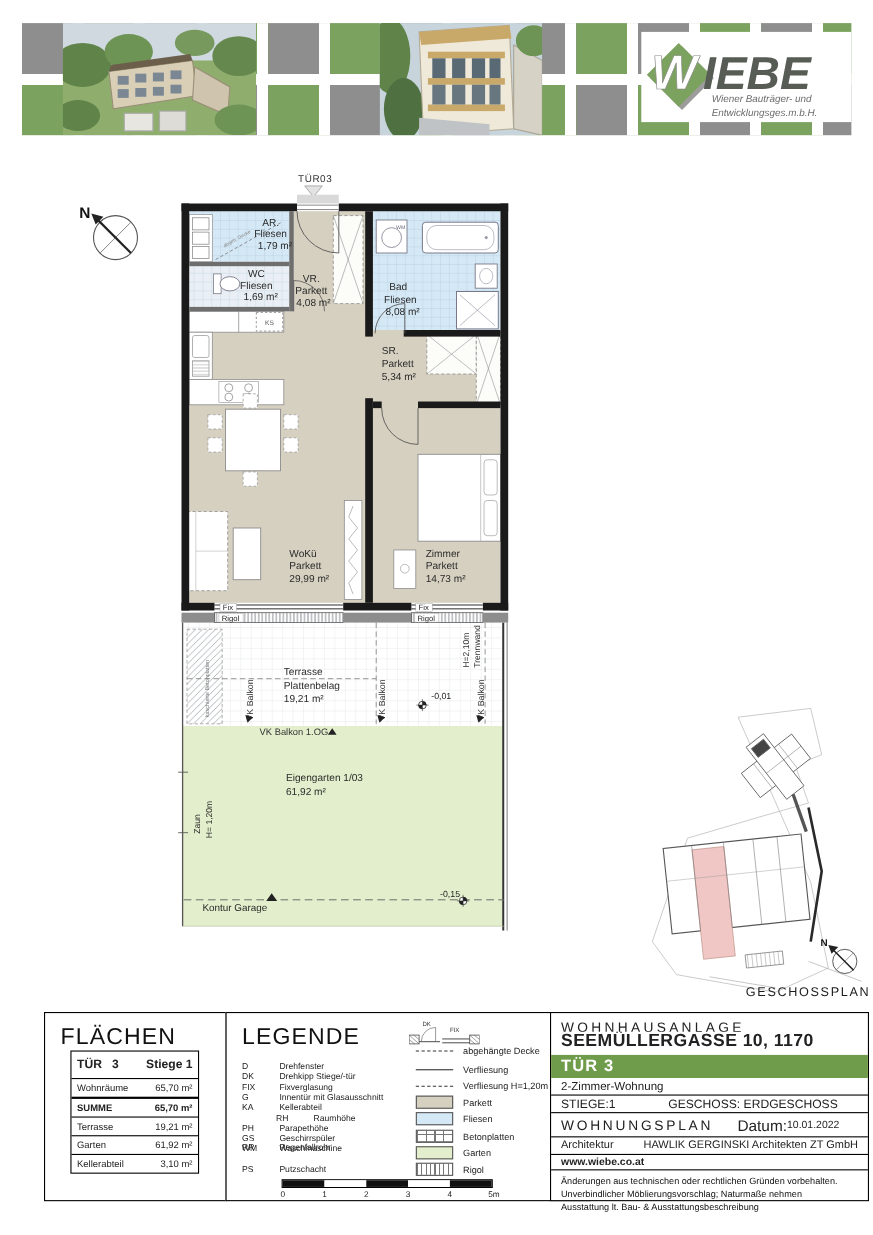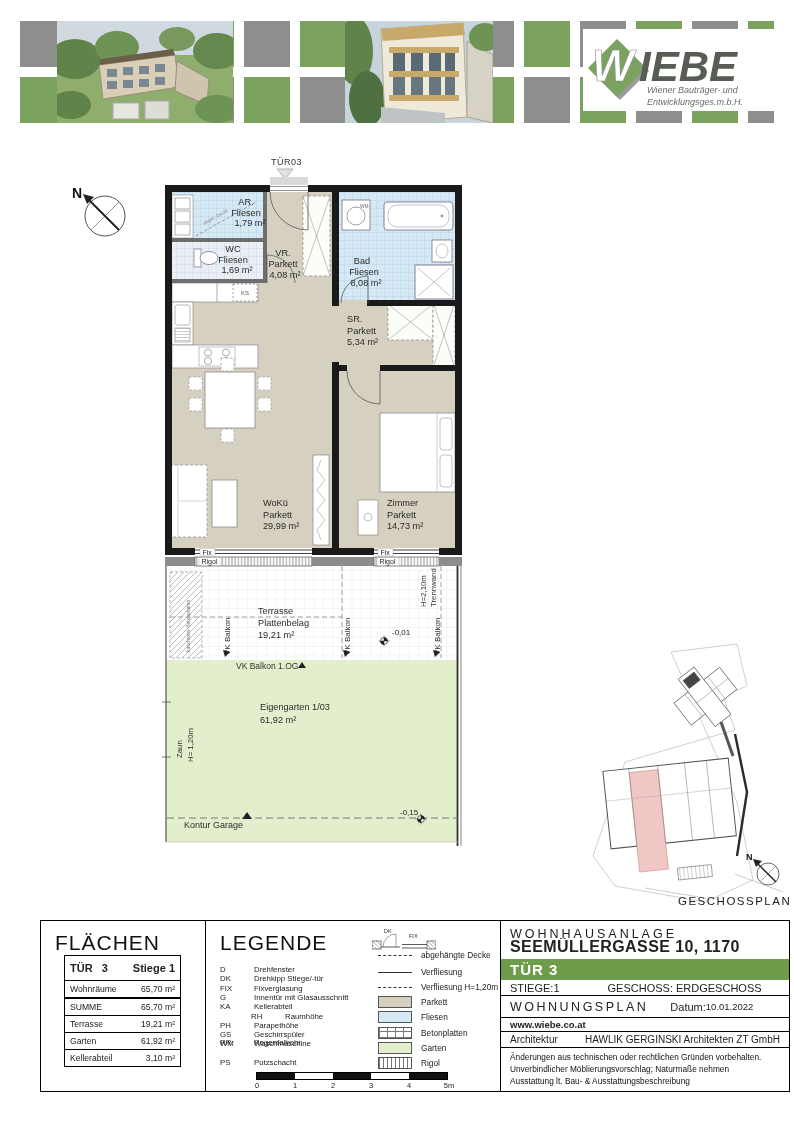--- a/index.html
+++ b/index.html
@@ -19,21 +19,21 @@
   
   .panel{position:absolute;top:920px;height:172px;border:1px solid #000;background:#fff;box-sizing:border-box;}
   #p-flaechen{left:40px;width:166px;}
   #p-legende{left:205px;width:332px;}
   #p-title{left:500px;width:290px;}
   .panel h1{margin:10px 0 0 14px;font-size:21px;font-weight:400;letter-spacing:1px;color:#111;}
   
   #ftable{position:absolute;left:23px;top:34px;width:117px;border:1px solid #000;box-sizing:border-box;}
   .frow{display:flex;justify-content:space-between;align-items:center;padding:3px 5px;font-size:8.6px;border-top:1px solid #000;}
   .fhead{border-top:none;font-size:11px;font-weight:700;padding:6px 5px;}
-  .fsum{border-top-width:2px;font-weight:400;}
+  .fsum{border-top-width:2px;font-weight:700;}
   .pre{white-space:pre;}
   
   .lrow{position:absolute;left:14px;display:flex;font-size:7.8px;line-height:9.3px;}
   .lrow .ab{width:34px;}
   .sym{position:absolute;left:172px;display:flex;align-items:center;font-size:8.3px;}
   .sym .sample{width:34px;height:12px;margin-right:9px;border:1px solid #555;box-sizing:border-box;flex:none;}
   .sym .lin{width:34px;height:0;margin-right:9px;border-top:1px solid #333;flex:none;}
   .sw-parkett{background:#d6d0c1;}
   .sw-fliesen{background:#d5e8f5;}
   .sw-beton{background:
@@ -52,21 +52,21 @@
   .bline{border-bottom:1px solid #000;}
   #tb-proj{font-size:12.5px;letter-spacing:3px;padding-top:6px;height:17px;}
   #tb-addr{font-size:16px;font-weight:700;letter-spacing:.4px;height:19px;}
   #tb-unit{height:21px;margin-top:2px;background:#6f9c4b;color:#fff;font-size:15px;font-weight:700;
            letter-spacing:1px;line-height:21px;padding:0 9px;}
   #tb-type{font-size:10.5px;height:16px;line-height:17px;}
   #tb-sg{font-size:11px;height:16px;line-height:16px;display:flex;}
   #tb-sg .g{margin-left:48px;text-align:right;}
   #tb-plan{height:22px;line-height:22px;display:flex;align-items:center;}
   #tb-plan .p{font-size:12.5px;letter-spacing:2.5px;}
-  #tb-plan .d{font-size:11px;margin-left:22px;}
+  #tb-plan .d{font-size:14px;margin-left:22px;}
   #tb-plan .dv{font-size:9.5px;}
   #tb-www{font-size:9.5px;font-weight:700;height:14px;line-height:14px;}
   #tb-arch{font-size:10px;height:16px;line-height:16px;display:flex;justify-content:space-between;}
   #tb-notes{font-size:8.3px;line-height:1.42;padding-top:4px;color:#111;}
   svg text{font-family:"Liberation Sans",sans-serif;}
 </style>
 </head>
 <body>
 
 <div id="header">
@@ -592,32 +592,33 @@
   <span class="stick" style="left:127px;">2</span>
   <span class="stick" style="left:165px;">3</span>
   <span class="stick" style="left:203px;">4</span>
   <span class="stick" style="left:243px;">5m</span>
 </div>
 
 <div id="p-title" class="panel">
   <div id="tb-proj" class="trow">WOHNHAUSANLAGE</div>
   <div id="tb-addr" class="trow">SEEMÜLLERGASSE 10, 1170 Wien</div>
   <div id="tb-unit">TÜR 3</div>
+  <div id="tb-type" class="trow bline">2-Zimmer-Wohnung</div>
   <div id="tb-sg" class="trow bline">
     <span>STIEGE:1</span>
     <span class="g">GESCHOSS: ERDGESCHOSS</span>
   </div>
   <div id="tb-plan" class="trow bline">
     <span class="p">WOHNUNGSPLAN</span>
     <span class="d">Datum:</span>
     <span class="dv">10.01.2022</span>
   </div>
-  <div id="tb-www" class="trow bline">www.wiebe.co.at</div>
   <div id="tb-arch" class="trow bline">
     <span>Architektur</span>
     <span>HAWLIK GERGINSKI Architekten ZT GmbH</span>
   </div>
+  <div id="tb-www" class="trow bline">www.wiebe.co.at</div>
   <div id="tb-notes" class="trow">
     <div>Änderungen aus technischen oder rechtlichen Gründen vorbehalten.</div>
     <div>Unverbindlicher Möblierungsvorschlag; Naturmaße nehmen</div>
     <div>Ausstattung lt. Bau- &amp; Ausstattungsbeschreibung</div>
   </div>
 </div>
 
 </body></html>

